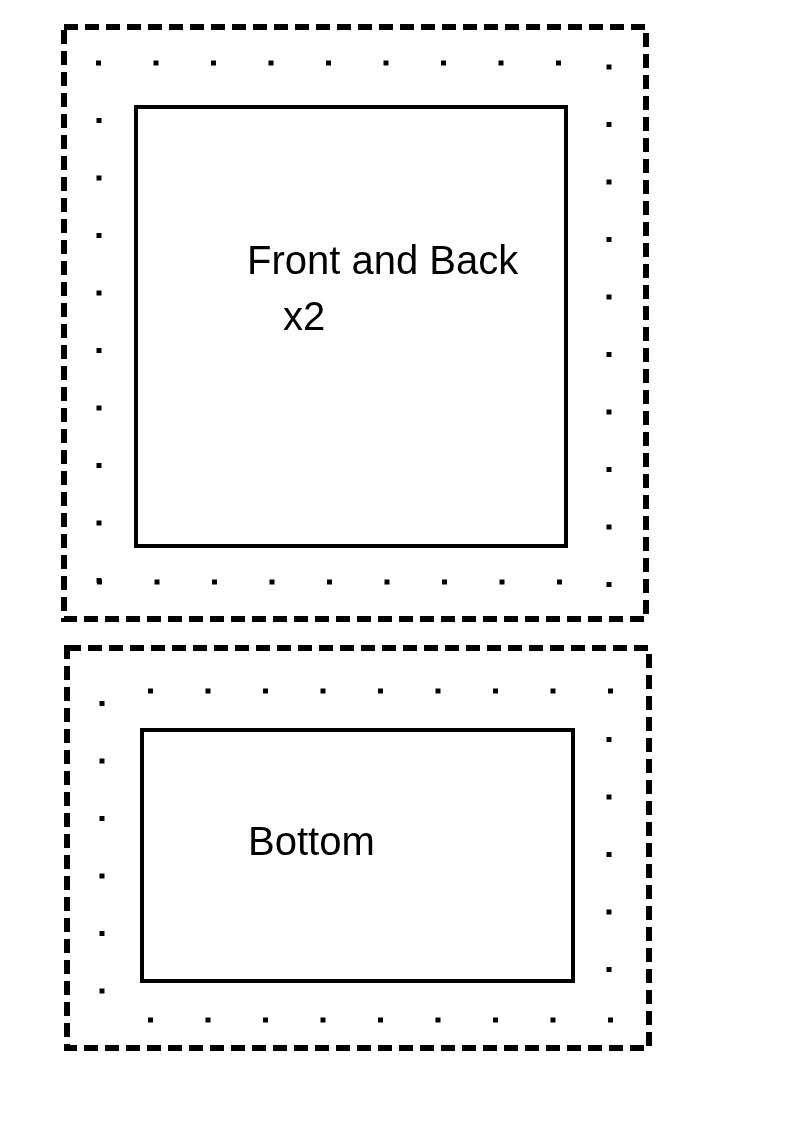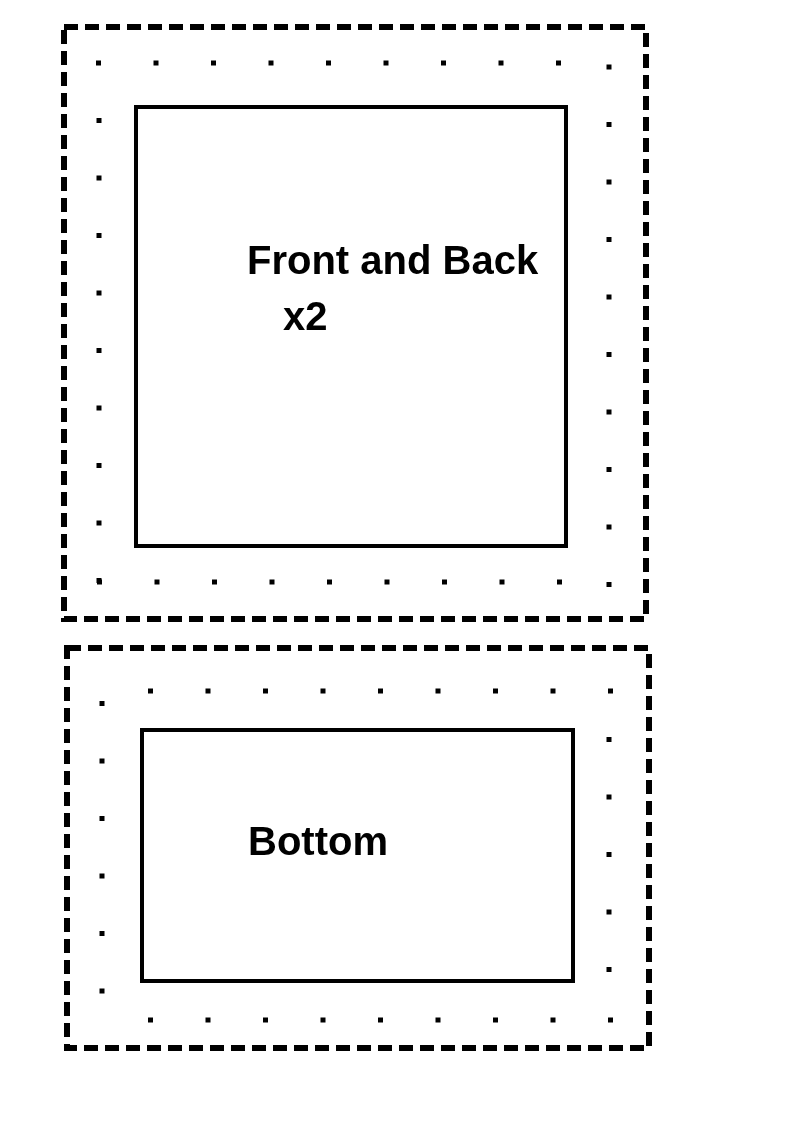--- a/index.html
+++ b/index.html
@@ -11,21 +11,20 @@
     margin: 0;
     padding: 0;
     background: var(--bg);
   }
   .page {
     position: relative;
     width: 793px;
     height: 1121px;
     background: var(--bg);
     overflow: hidden;
-    font-weight: bold;
   }
   svg.diagram {
     position: absolute;
     left: 0;
     top: 0;
     width: 793px;
     height: 1121px;
     display: block;
   }
   .cut-line {

